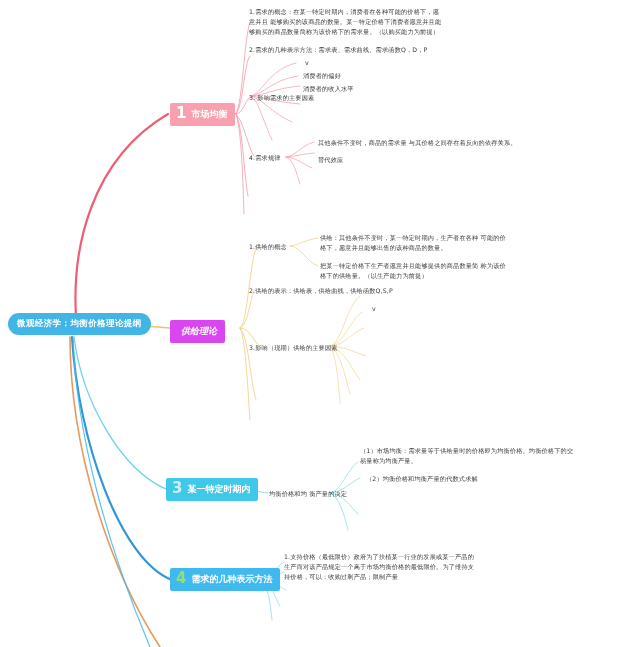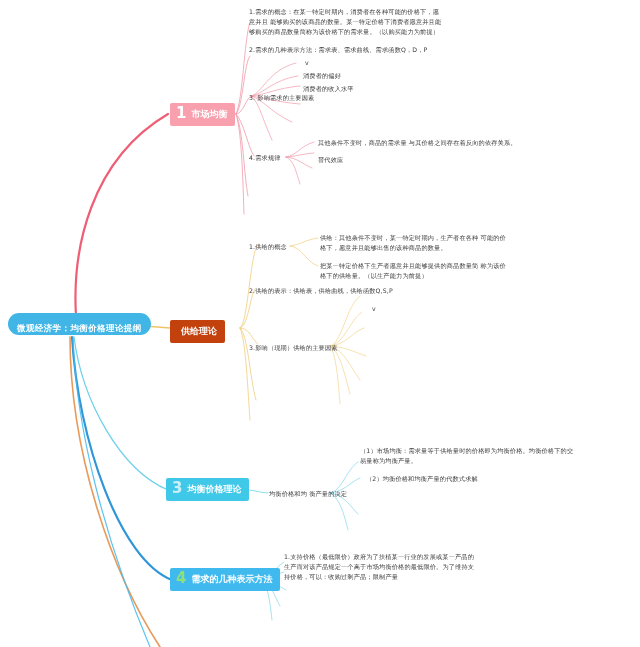--- a/index.html
+++ b/index.html
@@ -39,21 +39,20 @@
     left: 8px;
     top: 313px;
     height: 22px;
     padding: 0 9px;
     background: #41b6e6;
     border-radius: 11px;
     color: #ffffff;
     font-size: 8.5px;
     letter-spacing: 0.4px;
     font-weight: bold;
-    align-items: flex-end;
   }
   
   .branch {
     height: 23px;
     padding: 0 8px 0 6px;
     border-radius: 2px;
     font-size: 9px;
     font-weight: bold;
     gap: 5px;
   }
@@ -67,22 +66,23 @@
   .branch-1 {
     left: 170px;
     top: 103px;
     background: #f8a0ae;
     color: #ffffff;
   }
   .branch-1 .num { color: #ffffff; }
   .branch-2 {
     left: 170px;
     top: 320px;
-    background: #c2410c;
-    color: #ffffff;
+    background: #d946ef;
+    color: #ffffff;
+    font-style: italic;
   }
   .branch-2 .num { color: #ffffff; }
   .branch-3 {
     left: 166px;
     top: 478px;
     background: #3fc8e8;
     color: #ffffff;
   }
   .branch-3 .num { color: #cdeff8; }
   .branch-4 {
@@ -221,21 +221,21 @@
   <div class="leaf" style="left:320px; top:233px; width:192px;">供给：其他条件不变时，某一特定时期内，生产者在各种 可能的价格下，愿意并且能够出售的该种商品的数量。</div>
   <div class="leaf" style="left:320px; top:261px; width:192px;">把某一特定价格下生产者愿意并且能够提供的商品数量简 称为该价格下的供给量。（以生产能力为前提）</div>
 
   <div class="leaf nowrap" style="left:249px; top:286px;">2.供给的表示：供给表，供给曲线，供给函数Q,S,P</div>
 
   <div class="leaf nowrap" style="left:249px; top:343px;">3.影响（现期）供给的主要因素</div>
   <div class="leaf nowrap" style="left:372px; top:304px;">v</div>
 
   <div class="node branch branch-3">
     <span class="num">3</span>
-    <span>均衡价格理论</span>
+    <span>某一特定时期内</span>
   </div>
 
   <div class="leaf nowrap" style="left:269px; top:489px;">均衡价格和均 衡产量的决定</div>
   <div class="leaf" style="left:360px; top:446px; width:214px;">（1）市场均衡：需求量等于供给量时的价格即为均衡价格。均衡价格下的交易量称为均衡产量。</div>
   <div class="leaf nowrap" style="left:366px; top:474px;">（2）均衡价格和均衡产量的代数式求解</div>
 
   <div class="node branch branch-4">
     <span class="num">4</span>
     <span>需求的几种表示方法</span>
   </div>

